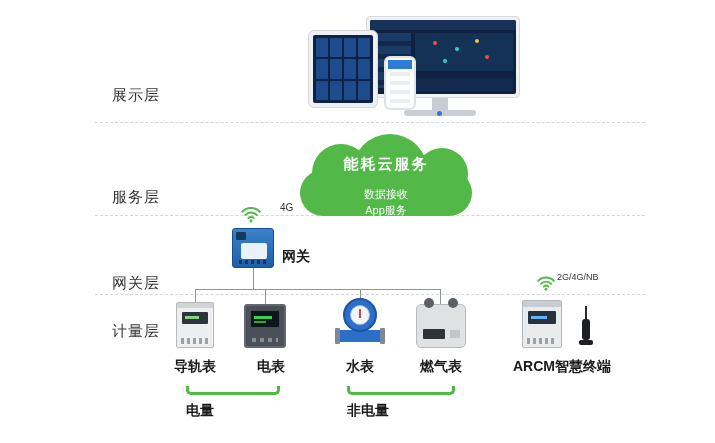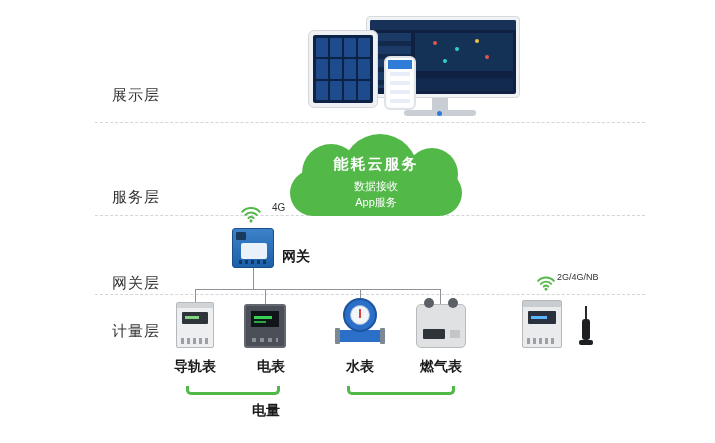--- a/index.html
+++ b/index.html
@@ -28,29 +28,29 @@
   .tablet{position:absolute;left:308px;top:30px;width:70px;height:78px;background:#eef0f3;border:1px solid #d4d7db;border-radius:6px;padding:4px;box-sizing:border-box;z-index:2;}
   .tablet-screen{width:100%;height:100%;background:#0c2246;border-radius:2px;display:grid;grid-template-columns:repeat(4,1fr);grid-auto-rows:1fr;gap:2px;padding:3px;box-sizing:border-box;}
   .tile{background:#1d4b8c;border-radius:1px;}
 
   .phone{position:absolute;left:384px;top:56px;width:32px;height:54px;background:#fbfcfe;border:2px solid #dfe2e7;border-radius:6px;padding:2px;box-sizing:border-box;z-index:3;}
   .phone-screen{position:relative;width:100%;height:100%;background:#fff;overflow:hidden;}
   .phone-head{position:absolute;left:0;top:0;right:0;height:9px;background:#2f7bd8;}
   .phone-body{position:absolute;left:2px;top:12px;right:2px;bottom:2px;background:repeating-linear-gradient(180deg,#e8eef8 0 4px,#ffffff 4px 9px);}
 
   
-  .cloud{position:absolute;left:290px;top:140px;width:172px;height:76px;}
+  .cloud{position:absolute;left:300px;top:140px;width:172px;height:76px;}
   .cloud-bump{position:absolute;border-radius:50%;background:#52b848;}
   .b1{width:58px;height:58px;left:12px;top:4px;}
   .b2{width:76px;height:76px;left:52px;top:-6px;}
   .b3{width:52px;height:52px;left:116px;top:8px;}
   .cloud-base{position:absolute;left:0;bottom:0;width:172px;height:46px;background:#52b848;border-radius:23px;}
   .cloud-content{position:absolute;inset:0;z-index:2;text-align:center;color:#fff;}
   .cloud-title{margin-top:15px;font-size:15px;font-weight:bold;letter-spacing:2px;}
-  .cloud-cols{display:flex;justify-content:center;gap:20px;margin-top:4px;font-size:11px;line-height:16px;}
+  .cloud-cols{display:flex;justify-content:center;gap:20px;margin-top:12px;font-size:11px;line-height:16px;}
 
   
   .gw-device{position:absolute;left:232px;top:228px;width:42px;height:40px;background:linear-gradient(180deg,#3b82c9,#1d5fa8);border-radius:3px;border:1px solid #174e8b;box-sizing:border-box;}
   .gw-top{position:absolute;left:3px;top:3px;width:10px;height:8px;background:#173a5e;border-radius:1px;}
   .gw-label-plate{position:absolute;left:8px;top:14px;right:6px;height:16px;background:#e9f1fa;border-radius:2px;}
   .gw-ports{position:absolute;left:6px;bottom:3px;right:6px;height:4px;background:repeating-linear-gradient(90deg,#0f3a66 0 3px,transparent 3px 6px);}
   .gw-label{position:absolute;left:282px;top:248px;font-size:14px;font-weight:600;color:#1a1a1a;}
 
   .wifi{position:absolute;}
   .wireless-tag{position:absolute;font-size:10px;color:#333;}
@@ -92,21 +92,21 @@
   .arcm-terms{position:absolute;left:4px;right:4px;bottom:3px;height:6px;background:repeating-linear-gradient(90deg,#9aa0a6 0 3px,transparent 3px 6px);}
 
   .antenna{position:absolute;left:578px;top:306px;width:16px;height:42px;}
   .ant-rod{position:absolute;left:7px;top:0;width:2px;height:15px;background:#26282b;}
   .ant-body{position:absolute;left:4px;top:13px;width:8px;height:21px;background:#1d1f22;border-radius:3px;}
   .ant-base{position:absolute;left:1px;top:34px;width:14px;height:5px;background:#1d1f22;border-radius:2px;}
 
   
   .meter-label{position:absolute;top:358px;font-size:14px;font-weight:600;color:#1a1a1a;text-align:center;}
   .bracket{position:absolute;top:386px;height:9px;border:3px solid #52b848;border-top:none;border-bottom-left-radius:5px;border-bottom-right-radius:5px;box-sizing:border-box;}
-  .group-label{position:absolute;top:402px;font-size:14px;font-weight:600;color:#1a1a1a;text-align:right;}
+  .group-label{position:absolute;top:402px;font-size:14px;font-weight:600;color:#1a1a1a;text-align:left;}
 </style>
 </head>
 <body>
 
 <div class="canvas">
 
   <div class="sep" style="top:122px"></div>
   <div class="sep" style="top:215px"></div>
   <div class="sep" style="top:294px"></div>
 
@@ -172,21 +172,21 @@
       </div>
     </div>
   </div>
 
   <svg class="wifi" style="left:240px;top:204px" width="22" height="20" viewBox="0 0 24 20">
     <path d="M2.5 7.5 A 13 13 0 0 1 21.5 7.5" stroke="#52b848" stroke-width="2.2" fill="none" stroke-linecap="round"></path>
     <path d="M5.8 11 A 8.5 8.5 0 0 1 18.2 11" stroke="#52b848" stroke-width="2.2" fill="none" stroke-linecap="round"></path>
     <path d="M9.2 14.3 A 4 4 0 0 1 14.8 14.3" stroke="#52b848" stroke-width="2.2" fill="none" stroke-linecap="round"></path>
     <circle cx="12" cy="17.5" r="1.7" fill="#52b848"></circle>
   </svg>
-  <div class="wireless-tag" style="left:272px;top:202px">4G</div>
+  <div class="wireless-tag" style="left:280px;top:202px">4G</div>
 
   <div class="gw-device">
     <div class="gw-top"></div>
     <div class="gw-label-plate"></div>
     <div class="gw-ports"></div>
   </div>
   <div class="gw-label">网关</div>
 
   <div class="cline" style="left:253px;top:268px;width:1px;height:21px"></div>
   <div class="cline" style="left:195px;top:289px;width:246px;height:1px"></div>
@@ -242,18 +242,20 @@
   <div class="antenna">
     <div class="ant-rod"></div>
     <div class="ant-body"></div>
     <div class="ant-base"></div>
   </div>
 
   <div class="meter-label" style="left:165px;width:60px">导轨表</div>
   <div class="meter-label" style="left:241px;width:60px">电表</div>
   <div class="meter-label" style="left:330px;width:60px">水表</div>
   <div class="meter-label" style="left:406px;width:70px">燃气表</div>
+  <div class="meter-label" style="left:500px;width:124px">ARCM智慧终端</div>
 
   <div class="bracket" style="left:186px;width:94px"></div>
   <div class="bracket" style="left:347px;width:108px"></div>
   <div class="group-label" style="left:186px;width:94px">电量</div>
+  <div class="group-label" style="left:347px;width:108px">非电量</div>
 
 </div>
 
 </body></html>

